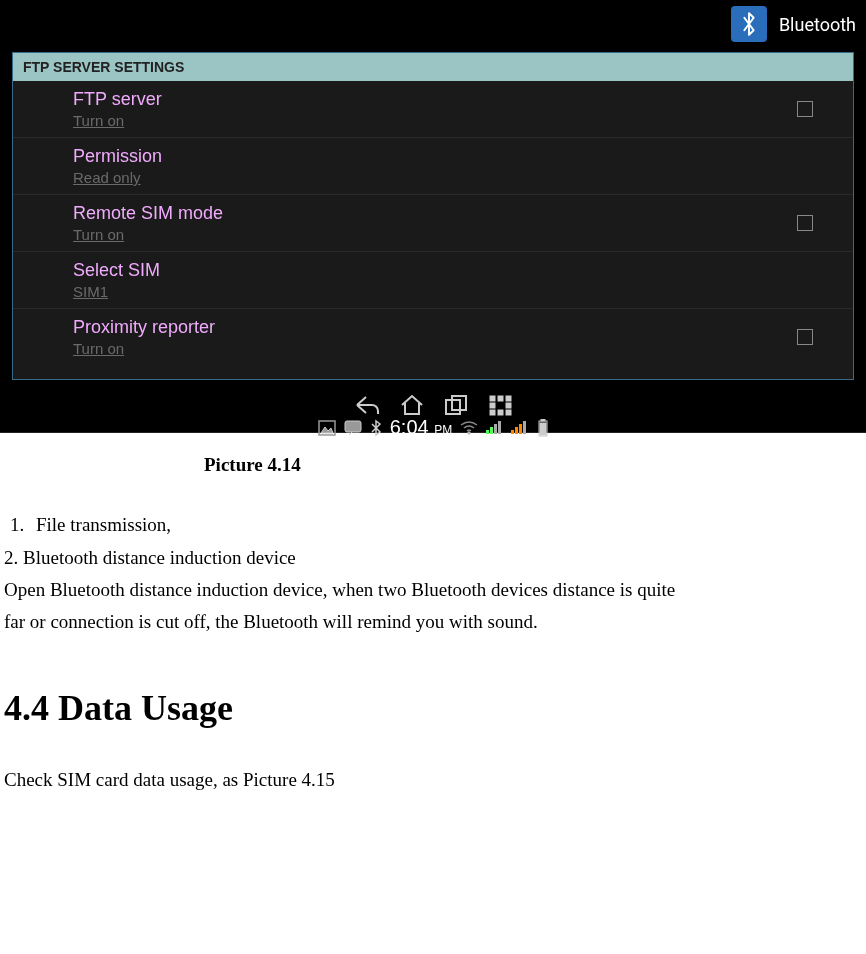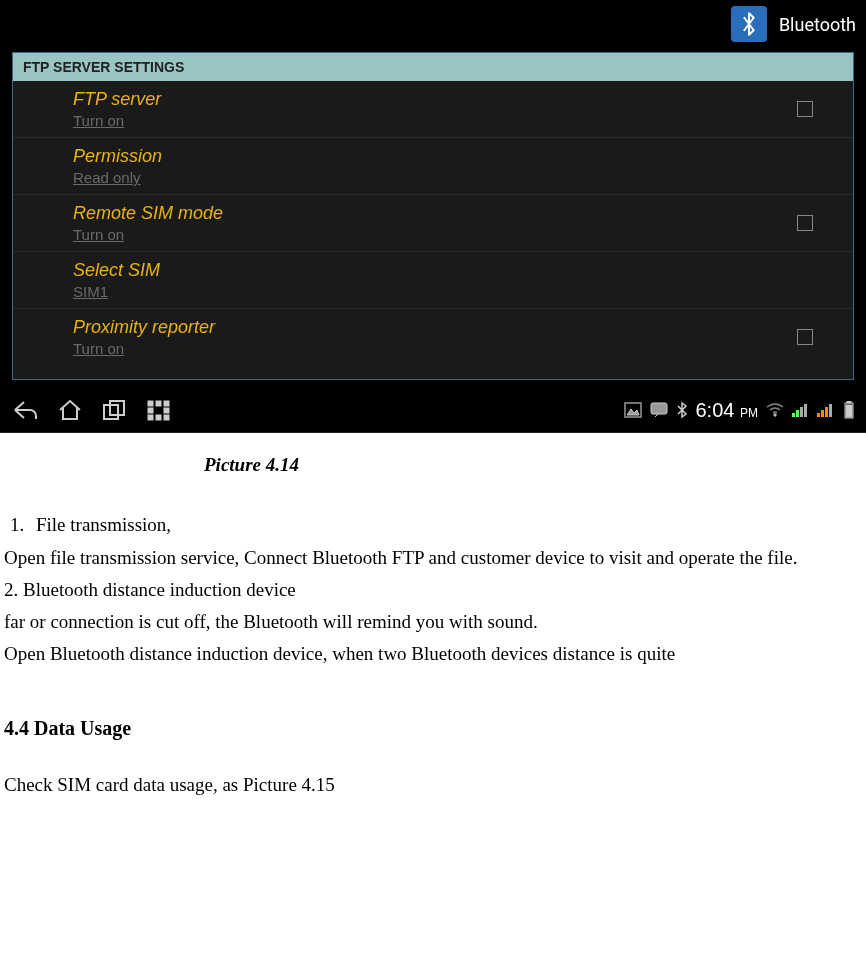--- a/index.html
+++ b/index.html
@@ -50,64 +50,64 @@
       font-weight: bold;
       padding: 6px 10px;
     }
     .setting-row {
       display: flex;
       align-items: center;
       padding: 8px 10px 8px 60px;
       border-bottom: 1px solid #2a2a2a;
     }
     .setting-row .text { flex: 1; }
-    .setting-row .primary { color: #eab308; font-size: 18px; font-style: italic; }
+    .setting-row .primary { color: #f0abfc; font-size: 18px; }
     .setting-row .secondary { color: #6a6a6a; font-size: 15px; margin-top: 2px; text-decoration: underline; }
     .checkbox {
       width: 16px;
       height: 16px;
       border: 1px solid #888;
       background: transparent;
       margin-right: 30px;
     }
     .nav-bar {
       background: #000;
       display: flex;
       align-items: center;
       padding: 6px 12px;
       height: 44px;
+      flex-direction: column;
     }
     .nav-left { display: flex; align-items: center; gap: 20px; flex: 1; }
     .nav-right { display: flex; align-items: center; gap: 8px; }
     .nav-icon { color: #ccc; display: flex; align-items: center; justify-content: center; }
     .nav-icon svg { stroke: #ccc; fill: none; }
     .status-time { color: #fff; font-size: 20px; }
     .status-time .ampm { font-size: 12px; }
     .signal-bars { display: flex; align-items: flex-end; gap: 1px; }
     .signal-bars .bar { width: 3px; background: #aaa; }
 
     .doc-content {
       padding: 0 4px 30px 4px;
       font-family: "Times New Roman", Times, serif;
       font-size: 19px;
       line-height: 1.7;
       color: #000;
     }
     .caption {
       font-weight: bold;
       margin: 16px 0 28px 200px;
-      font-style: italic;
     }
     .list-item1 {
       margin-left: 6px;
       display: flex;
     }
     .list-item1 .num { width: 26px; }
     .heading {
-      font-size: 20px;
+      font-size: 36px;
       font-weight: bold;
       margin: 40px 0 24px 0;
     }
   </style>
 </head>
 <body>
 
 <div class="screenshot">
 
   <div class="title-bar">
@@ -242,21 +242,20 @@
   </div>
 </div>
 
 <div class="doc-content">
   <div class="caption">Picture 4.14</div>
 
   <div class="list-item1">
     <span class="num">1.</span>
     <span>File transmission,</span>
   </div>
-  <div>Open file transmission service, Connect Bluetooth FTP and customer device to visit and operate the file.</div>
   <div>2. Bluetooth distance induction device</div>
+  <div>Open Bluetooth distance induction device, when two Bluetooth devices distance is quite</div>
   <div>far or connection is cut off, the Bluetooth will remind you with sound.</div>
-  <div>Open Bluetooth distance induction device, when two Bluetooth devices distance is quite</div>
 
   <div class="heading">4.4 Data Usage</div>
 
   <div>Check SIM card data usage, as Picture 4.15</div>
 </div>
 
 </body></html>

